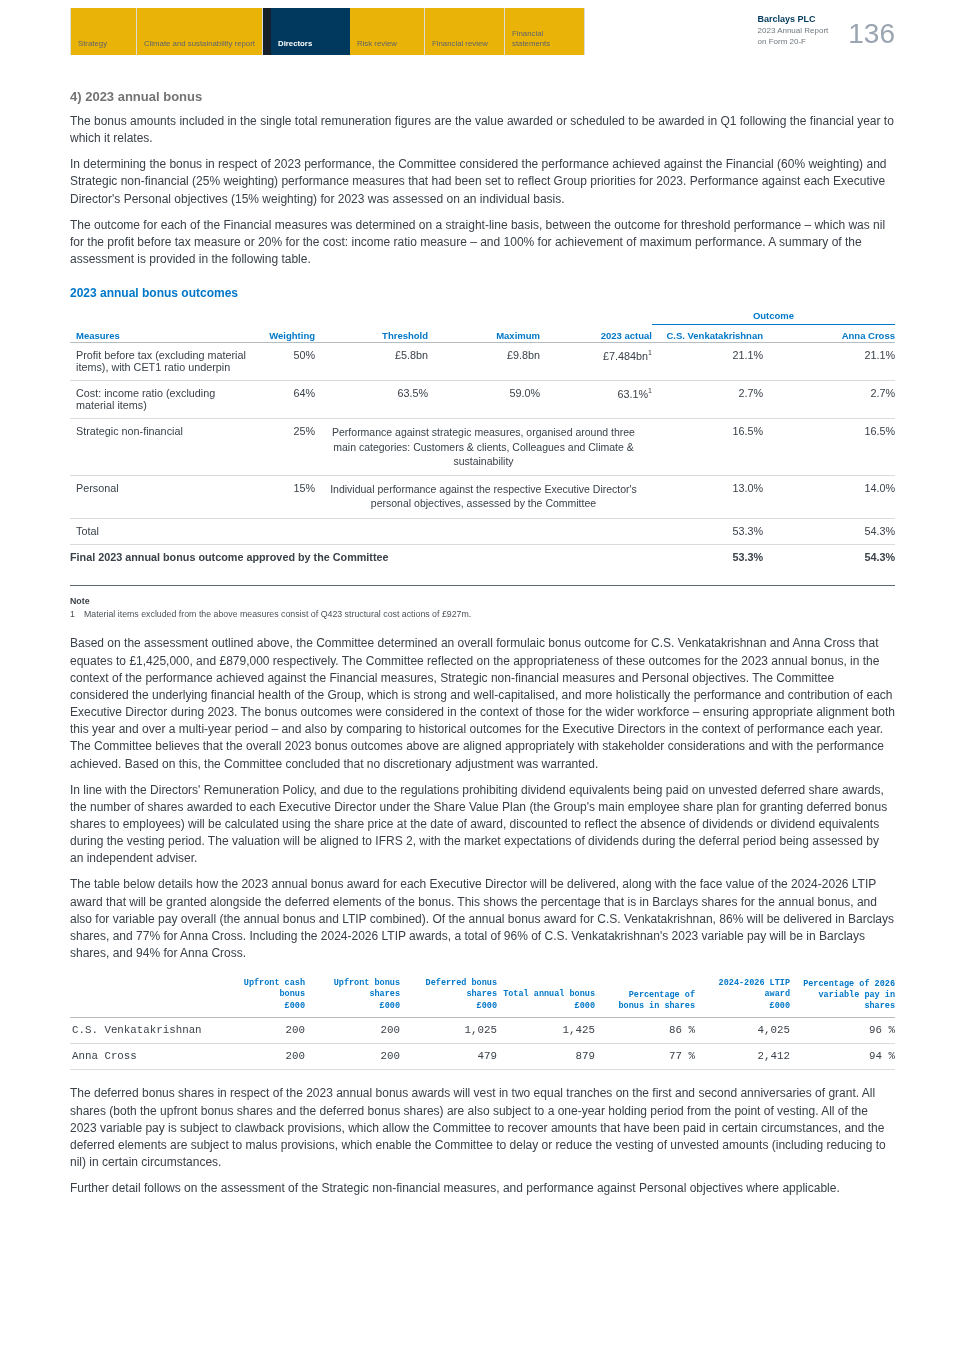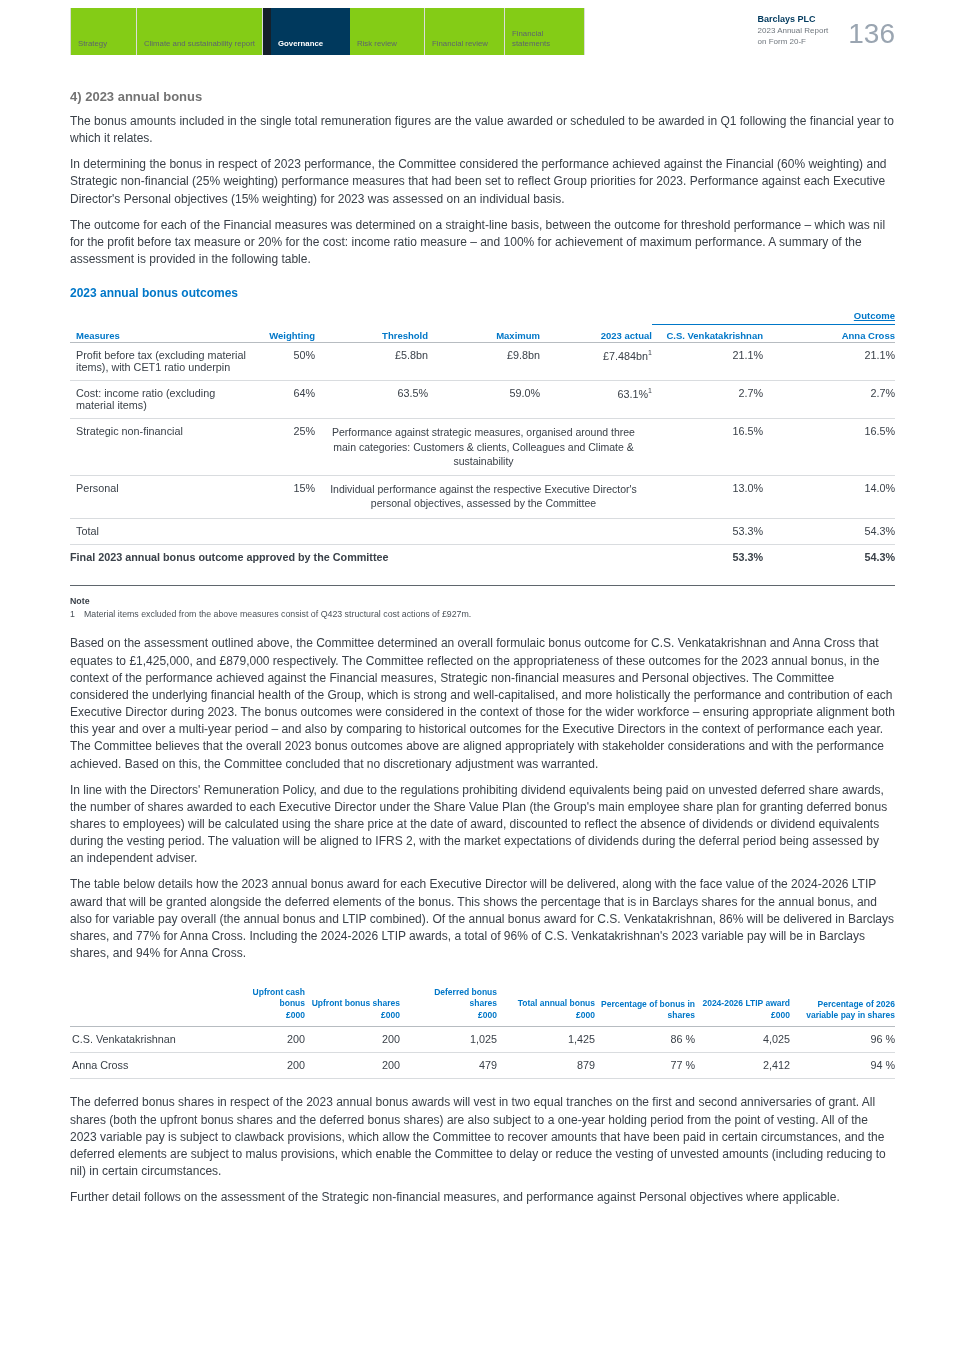--- a/index.html
+++ b/index.html
@@ -7,21 +7,21 @@
   body {
     width:965px; height:1365px;
     font-family:"Liberation Sans", sans-serif;
     color:#3a4149;
   }
   .page { position:relative; width:965px; height:1365px; overflow:hidden; background:#fff; }
 
   
   .topnav { display:flex; height:47px; margin:8px 70px 0 70px; align-items:stretch; }
   .tab {
-    background:#84cc16; border-right:1px solid #dcdcda;
+    background:#eab308; border-right:1px solid #dcdcda;
     display:flex; align-items:flex-end; padding:6px 7px;
     font-size:7.8px; line-height:1.3; color:#5d646c;
   }
   .tab-strategy { width:67px; border-left:1px solid #dcdcda; }
   .tab-climate { width:126px; }
   .tab-governance { width:87px; }
   .tab-risk { width:75px; }
   .tab-financial-review { width:80px; }
   .tab-financial-statements { width:80px; }
   .tab.active { background:#00395d; color:#ffffff; font-weight:bold; border-left:8px solid #15202b; border-right:none; }
@@ -35,22 +35,22 @@
   .report-title { font-size:23px; font-weight:400; color:#3a4149; margin-top:18px; letter-spacing:-0.2px; }
   .section-heading { color:#737373; font-size:13px; font-weight:700; margin-top:34px; }
   .para { font-size:12px; line-height:1.43; margin-top:9px; color:#3a4149; }
   .table-caption { color:#0077c8; font-size:12px; font-weight:700; margin-top:18px; }
 
   
   table.data { width:825px; border-collapse:collapse; table-layout:fixed; }
   .bonus-table { margin-top:8px; }
   .bonus-table .nocell { border:none; }
   .bonus-table .outcome-spanner {
-    color:#0077c8; font-weight:700; font-size:9.5px; text-align:right;
-    border-bottom:1px solid #0077c8; padding:2px 0 3px;text-decoration:underline;
+    color:#0077c8; font-weight:700; font-size:9.5px; text-align:center;
+    border-bottom:1px solid #0077c8; padding:2px 0 3px;
   }
   .bonus-table th {
     color:#0077c8; font-weight:700; font-size:9.5px; text-align:right;
     padding:5px 0 1px; border-bottom:1px solid #b7bcc1; vertical-align:bottom;
   }
   .bonus-table th.col-measures { text-align:left; padding-left:6px; }
   .bonus-table td {
     font-size:10.8px; text-align:right; vertical-align:top;
     padding:6px 0 7px; border-bottom:1px solid #d9dcdf;
   }
@@ -61,41 +61,41 @@
   .bonus-table .final-label { text-align:left; padding-left:6px; }
 
   
   .note { margin-top:10px; }
   .note-heading { font-size:8.8px; font-weight:700; color:#3a4149; }
   .note-item { display:flex; font-size:8.8px; color:#4a5158; margin-top:3px; line-height:1.35; }
   .note-marker { width:14px; flex:none; }
   .para-lead { margin-top:15px; }
 
   
-  .delivery-table { margin-top:25px; }
+  .delivery-table { margin-top:16px;font-family:Liberation Mono, monospace; }
   .delivery-table th {
     color:#0077c8; font-weight:700; font-size:8.5px; text-align:right;
     vertical-align:bottom; padding:0 0 5px 6px; border-bottom:1px solid #b7bcc1; line-height:1.3;
   }
   .delivery-table th .hsub { margin-top:1px; }
   .delivery-table td {
     font-size:10.8px; text-align:right; padding:6px 0 7px;
     border-bottom:1px solid #d9dcdf;
   }
   .delivery-table td.name { text-align:left; padding-left:2px; }
 </style>
 </head>
 <body>
 
 <div class="page">
 
   <div class="topnav">
     <div class="tab tab-strategy">Strategy</div>
     <div class="tab tab-climate">Climate and sustainability report</div>
-    <div class="tab tab-governance active">Governance</div>
+    <div class="tab tab-governance active">Directors</div>
     <div class="tab tab-risk">Risk review</div>
     <div class="tab tab-financial-review">Financial review</div>
     <div class="tab tab-financial-statements">Financial statements</div>
     <div class="nav-right">
       <div class="brand">
         <div class="brand-name">Barclays PLC</div>
         <div class="brand-line">2023 Annual Report</div>
         <div class="brand-line">on Form 20-F</div>
       </div>
       <div class="page-num">136</div>

